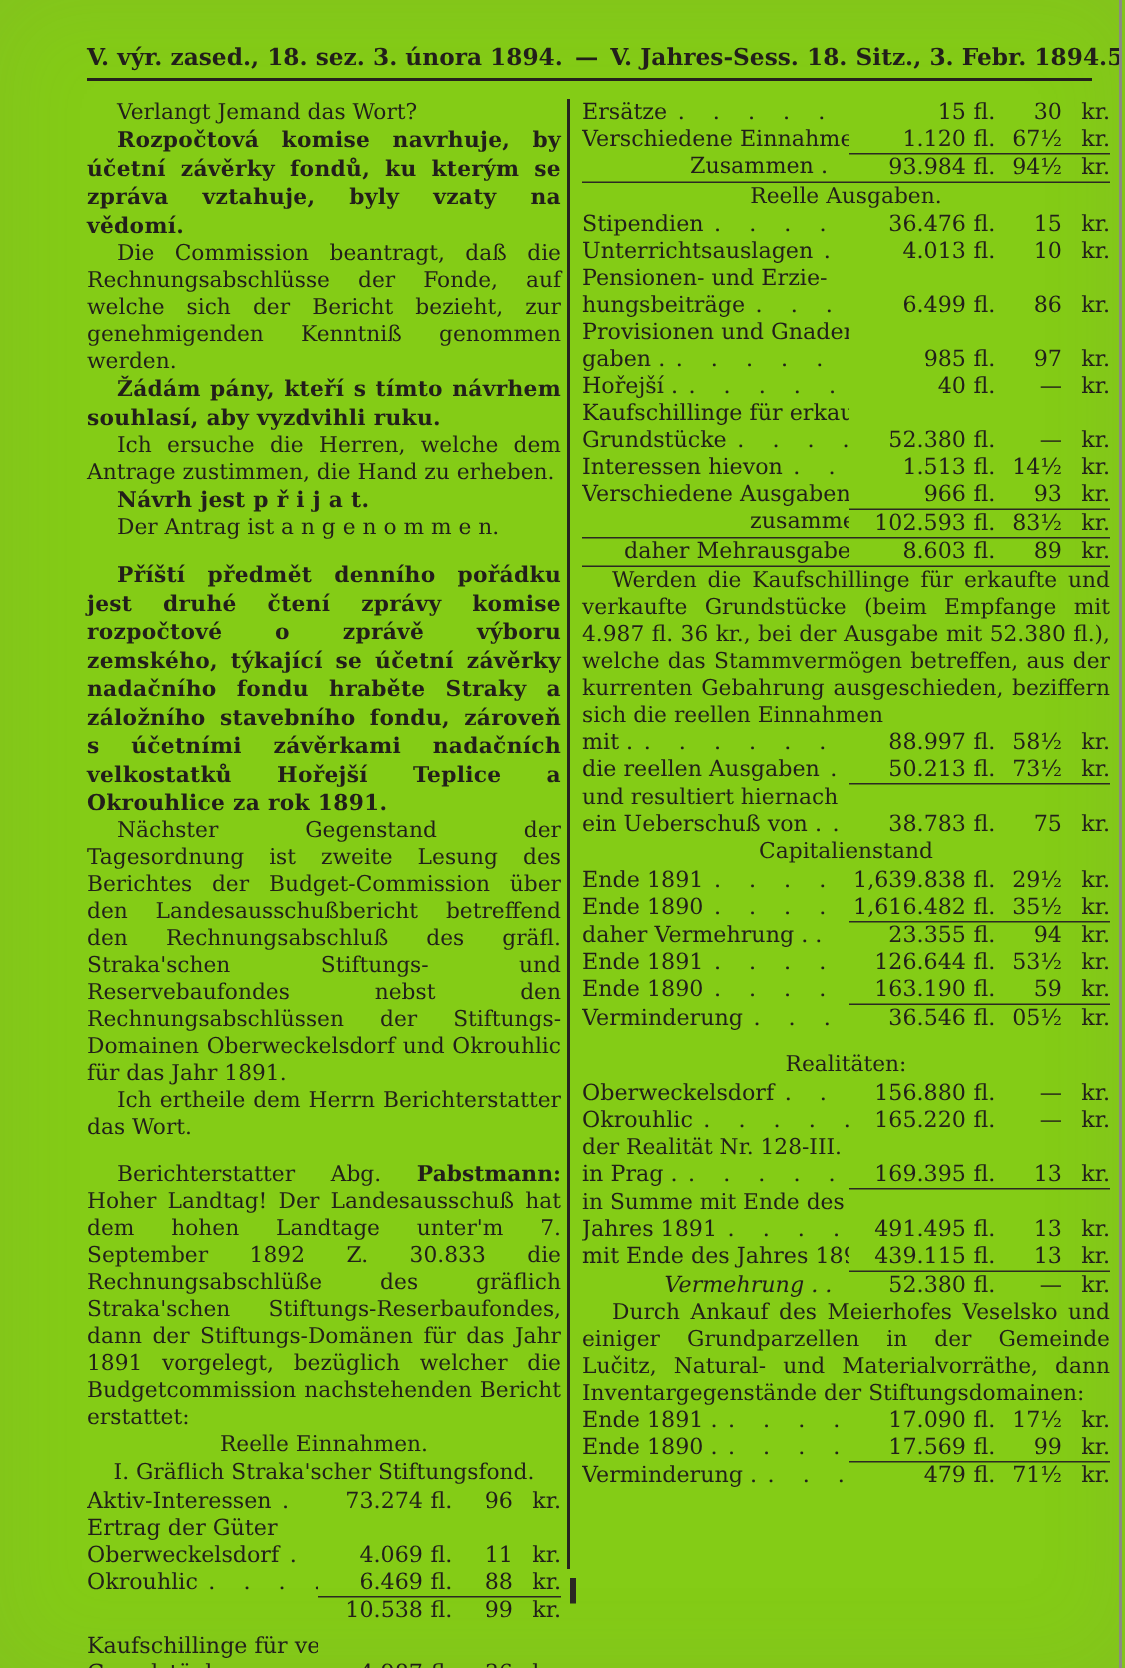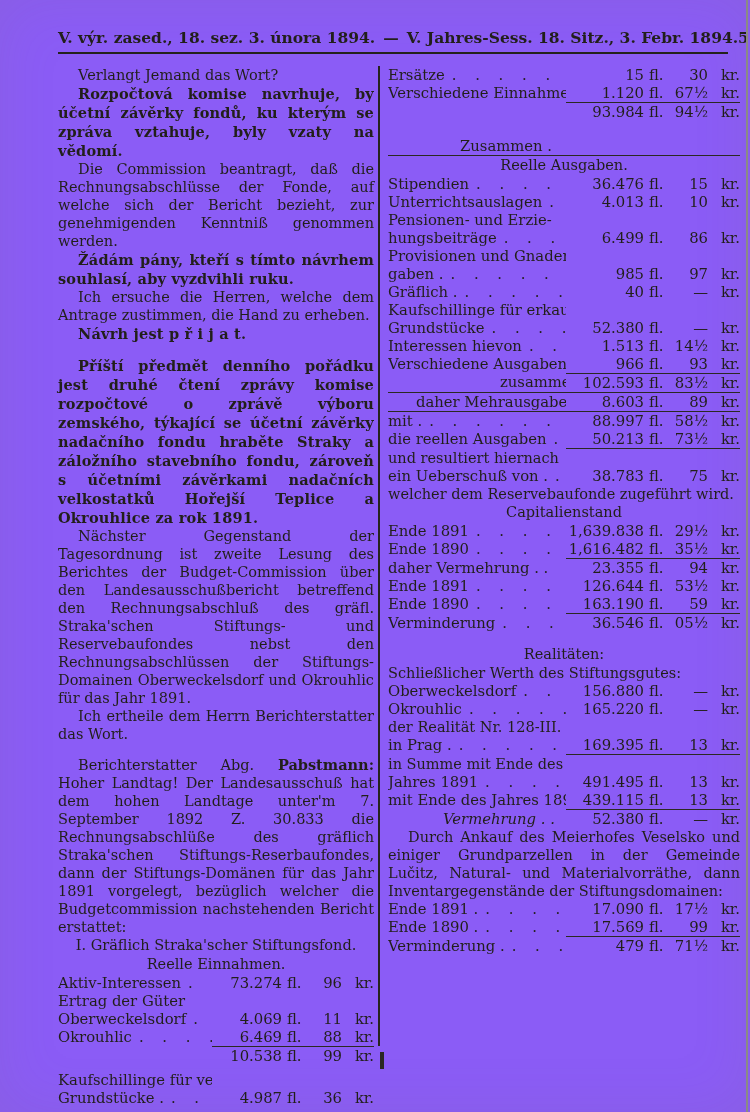--- a/index.html
+++ b/index.html
@@ -1,19 +1,19 @@
 <!DOCTYPE html>
 <html><head>
 <meta charset="utf-8">
 <style>
   html,body{margin:0;padding:0;background:#d8d6d0;}
   .page{
     position:relative;
     width:750px;height:1112px;
-    background:#8b5cf6;
+    background:#84cc16;
     color:#221f1a;
     font-family:"DejaVu Serif","Liberation Serif",serif;
     overflow:hidden;
     box-shadow:inset 0 0 60px rgba(120,115,100,.12);
   }
   
   .phead{
     display:flex;align-items:baseline;
     margin:28px 22px 0 58px;
     padding-bottom:5px;
@@ -48,21 +48,21 @@
   .num{font-variant-numeric:tabular-nums;}
   .amt{text-align:right;}
   .flu{text-align:left;padding-left:5px;}
   .krv{text-align:right;}
   .kru{text-align:right;}
   .rt .num{border-top:1.5px solid #2b2922;}
   .rb .num{border-bottom:1.5px solid #2b2922;}
   .rf{border-bottom:1.5px solid #2b2922;}
   .i1 .lab{padding-left:28px;}
   .i2 .lab{padding-left:55px;font-style:italic;}
-  .i3 .lab{padding-left:72px;margin-top:35px;}
+  .i3 .lab{padding-left:72px;}
   .i4 .lab{padding-left:112px;}
   .mt{margin-top:6px;}
 </style>
 </head>
 <body>
 
 <div class="page">
 
   <div class="phead">
     <span>V. výr. zased., 18. sez. 3. února 1894.</span>
@@ -73,26 +73,27 @@
 
   <div class="cols">
 
     <div class="col left">
       <p class="de">Verlangt Jemand das Wort?</p>
       <p class="cz">Rozpočtová komise navrhuje, by účetní závěrky fondů, ku kterým se zpráva vztahuje, byly vzaty na vědomí.</p>
       <p class="de">Die Commission beantragt, daß die Rechnungsabschlüsse der Fonde, auf welche sich der Bericht bezieht, zur genehmigenden Kenntniß genommen werden.</p>
       <p class="cz">Žádám pány, kteří s tímto návrhem souhlasí, aby vyzdvihli ruku.</p>
       <p class="de">Ich ersuche die Herren, welche dem Antrage zustimmen, die Hand zu erheben.</p>
       <p class="cz">Návrh jest p ř i j a t.</p>
+      <p class="de">Der Antrag ist a n g e n o m m e n.</p>
       <p class="cz gap-top">Příští předmět denního pořádku jest druhé čtení zprávy komise rozpočtové o zprávě výboru zemského, týkající se účetní závěrky nadačního fondu hraběte Straky a záložního stavebního fondu, zároveň s účetními závěrkami nadačních velkostatků Hořejší Teplice a Okrouhlice za rok 1891.</p>
       <p class="de">Nächster Gegenstand der Tagesordnung ist zweite Lesung des Berichtes der Budget-Commission über den Landesausschußbericht betreffend den Rechnungsabschluß des gräfl. Straka'schen Stiftungs- und Reservebaufondes nebst den Rechnungsabschlüssen der Stiftungs-Domainen Oberweckelsdorf und Okrouhlic für das Jahr 1891.</p>
       <p class="de">Ich ertheile dem Herrn Berichterstatter das Wort.</p>
       <p class="de gap-top"><span>Berichterstatter Abg. </span><b>Pabstmann:</b><span> Hoher Landtag! Der Landesausschuß hat dem hohen Landtage unter'm 7. September 1892 Z. 30.833 die Rechnungsabschlüße des gräflich Straka'schen Stiftungs-Reserbaufondes, dann der Stiftungs-Domänen für das Jahr 1891 vorgelegt, bezüglich welcher die Budgetcommission nachstehenden Bericht erstattet:</span></p>
+      <div class="chead">Reelle Einnahmen.</div>
       <div class="chead">I. Gräflich Straka'scher Stiftungsfond.</div>
-      <div class="chead">Reelle Einnahmen.</div>
       <div class="rows">
           <div class="frow">
     <span class="cell lab"><span class="lbl">Aktiv-Interessen</span><span class="dots">. . .</span></span>
     <span class="cell num amt">73.274</span>
     <span class="cell num flu">fl.</span>
     <span class="cell num krv">96</span>
     <span class="cell num kru">kr.</span>
   </div>
           <div class="frow">
     <span class="cell lab"><span class="lbl">Ertrag der Güter</span><span class="dots"></span></span>
@@ -206,21 +207,21 @@
     <span class="cell num kru"></span>
   </div>
           <div class="frow">
     <span class="cell lab"><span class="lbl">gaben .</span><span class="dots">. . . . . .</span></span>
     <span class="cell num amt">985</span>
     <span class="cell num flu">fl.</span>
     <span class="cell num krv">97</span>
     <span class="cell num kru">kr.</span>
   </div>
           <div class="frow">
-    <span class="cell lab"><span class="lbl">Gräflich .</span><span class="dots">. . . . .</span></span>
+    <span class="cell lab"><span class="lbl">Hořejší .</span><span class="dots">. . . . .</span></span>
     <span class="cell num amt">40</span>
     <span class="cell num flu">fl.</span>
     <span class="cell num krv">—</span>
     <span class="cell num kru">kr.</span>
   </div>
           <div class="frow">
     <span class="cell lab"><span class="lbl">Kaufschillinge für erkaufte</span></span>
     <span class="cell num amt"></span>
     <span class="cell num flu"></span>
     <span class="cell num krv"></span>
@@ -255,20 +256,21 @@
     <span class="cell num kru">kr.</span>
   </div>
           <div class="frow i1 rf">
     <span class="cell lab"><span class="lbl">daher Mehrausgabe .</span></span>
     <span class="cell num amt">8.603</span>
     <span class="cell num flu">fl.</span>
     <span class="cell num krv">89</span>
     <span class="cell num kru">kr.</span>
   </div>
         </div>
+      <p class="de">Werden die Kaufschillinge für erkaufte und verkaufte Grundstücke (beim Empfange mit 4.987 fl. 36 kr., bei der Ausgabe mit 52.380 fl.), welche das Stammvermögen betreffen, aus der kurrenten Gebahrung ausgeschieden, beziffern sich die reellen Einnahmen</p>
       <div class="rows">
           <div class="frow">
     <span class="cell lab"><span class="lbl">mit .</span><span class="dots">. . . . . . .</span></span>
     <span class="cell num amt">88.997</span>
     <span class="cell num flu">fl.</span>
     <span class="cell num krv">58½</span>
     <span class="cell num kru">kr.</span>
   </div>
           <div class="frow rb">
     <span class="cell lab"><span class="lbl">die reellen Ausgaben</span><span class="dots">. .</span></span>
@@ -281,21 +283,20 @@
       <p class="line">und resultiert hiernach</p>
       <div class="rows">
           <div class="frow">
     <span class="cell lab"><span class="lbl">ein Ueberschuß von .</span><span class="dots">. .</span></span>
     <span class="cell num amt">38.783</span>
     <span class="cell num flu">fl.</span>
     <span class="cell num krv">75</span>
     <span class="cell num kru">kr.</span>
   </div>
         </div>
-      <p class="line">welcher dem Reservebaufonde zugeführt wird.</p>
       <div class="chead">Capitalienstand</div>
       <div class="rows">
           <div class="frow">
     <span class="cell lab"><span class="lbl">Ende 1891</span><span class="dots">. . . . .</span></span>
     <span class="cell num amt">1,639.838</span>
     <span class="cell num flu">fl.</span>
     <span class="cell num krv">29½</span>
     <span class="cell num kru">kr.</span>
   </div>
           <div class="frow rb">
@@ -330,21 +331,20 @@
   </div>
           <div class="frow">
     <span class="cell lab"><span class="lbl">Verminderung</span><span class="dots">. . . .</span></span>
     <span class="cell num amt">36.546</span>
     <span class="cell num flu">fl.</span>
     <span class="cell num krv">05½</span>
     <span class="cell num kru">kr.</span>
   </div>
         </div>
       <div class="chead gap-top">Realitäten:</div>
-      <p class="line">Schließlicher Werth des Stiftungsgutes:</p>
       <div class="rows">
           <div class="frow">
     <span class="cell lab"><span class="lbl">Oberweckelsdorf</span><span class="dots">. . . .</span></span>
     <span class="cell num amt">156.880</span>
     <span class="cell num flu">fl.</span>
     <span class="cell num krv">—</span>
     <span class="cell num kru">kr.</span>
   </div>
           <div class="frow">
     <span class="cell lab"><span class="lbl">Okrouhlic</span><span class="dots">. . . . . .</span></span>

